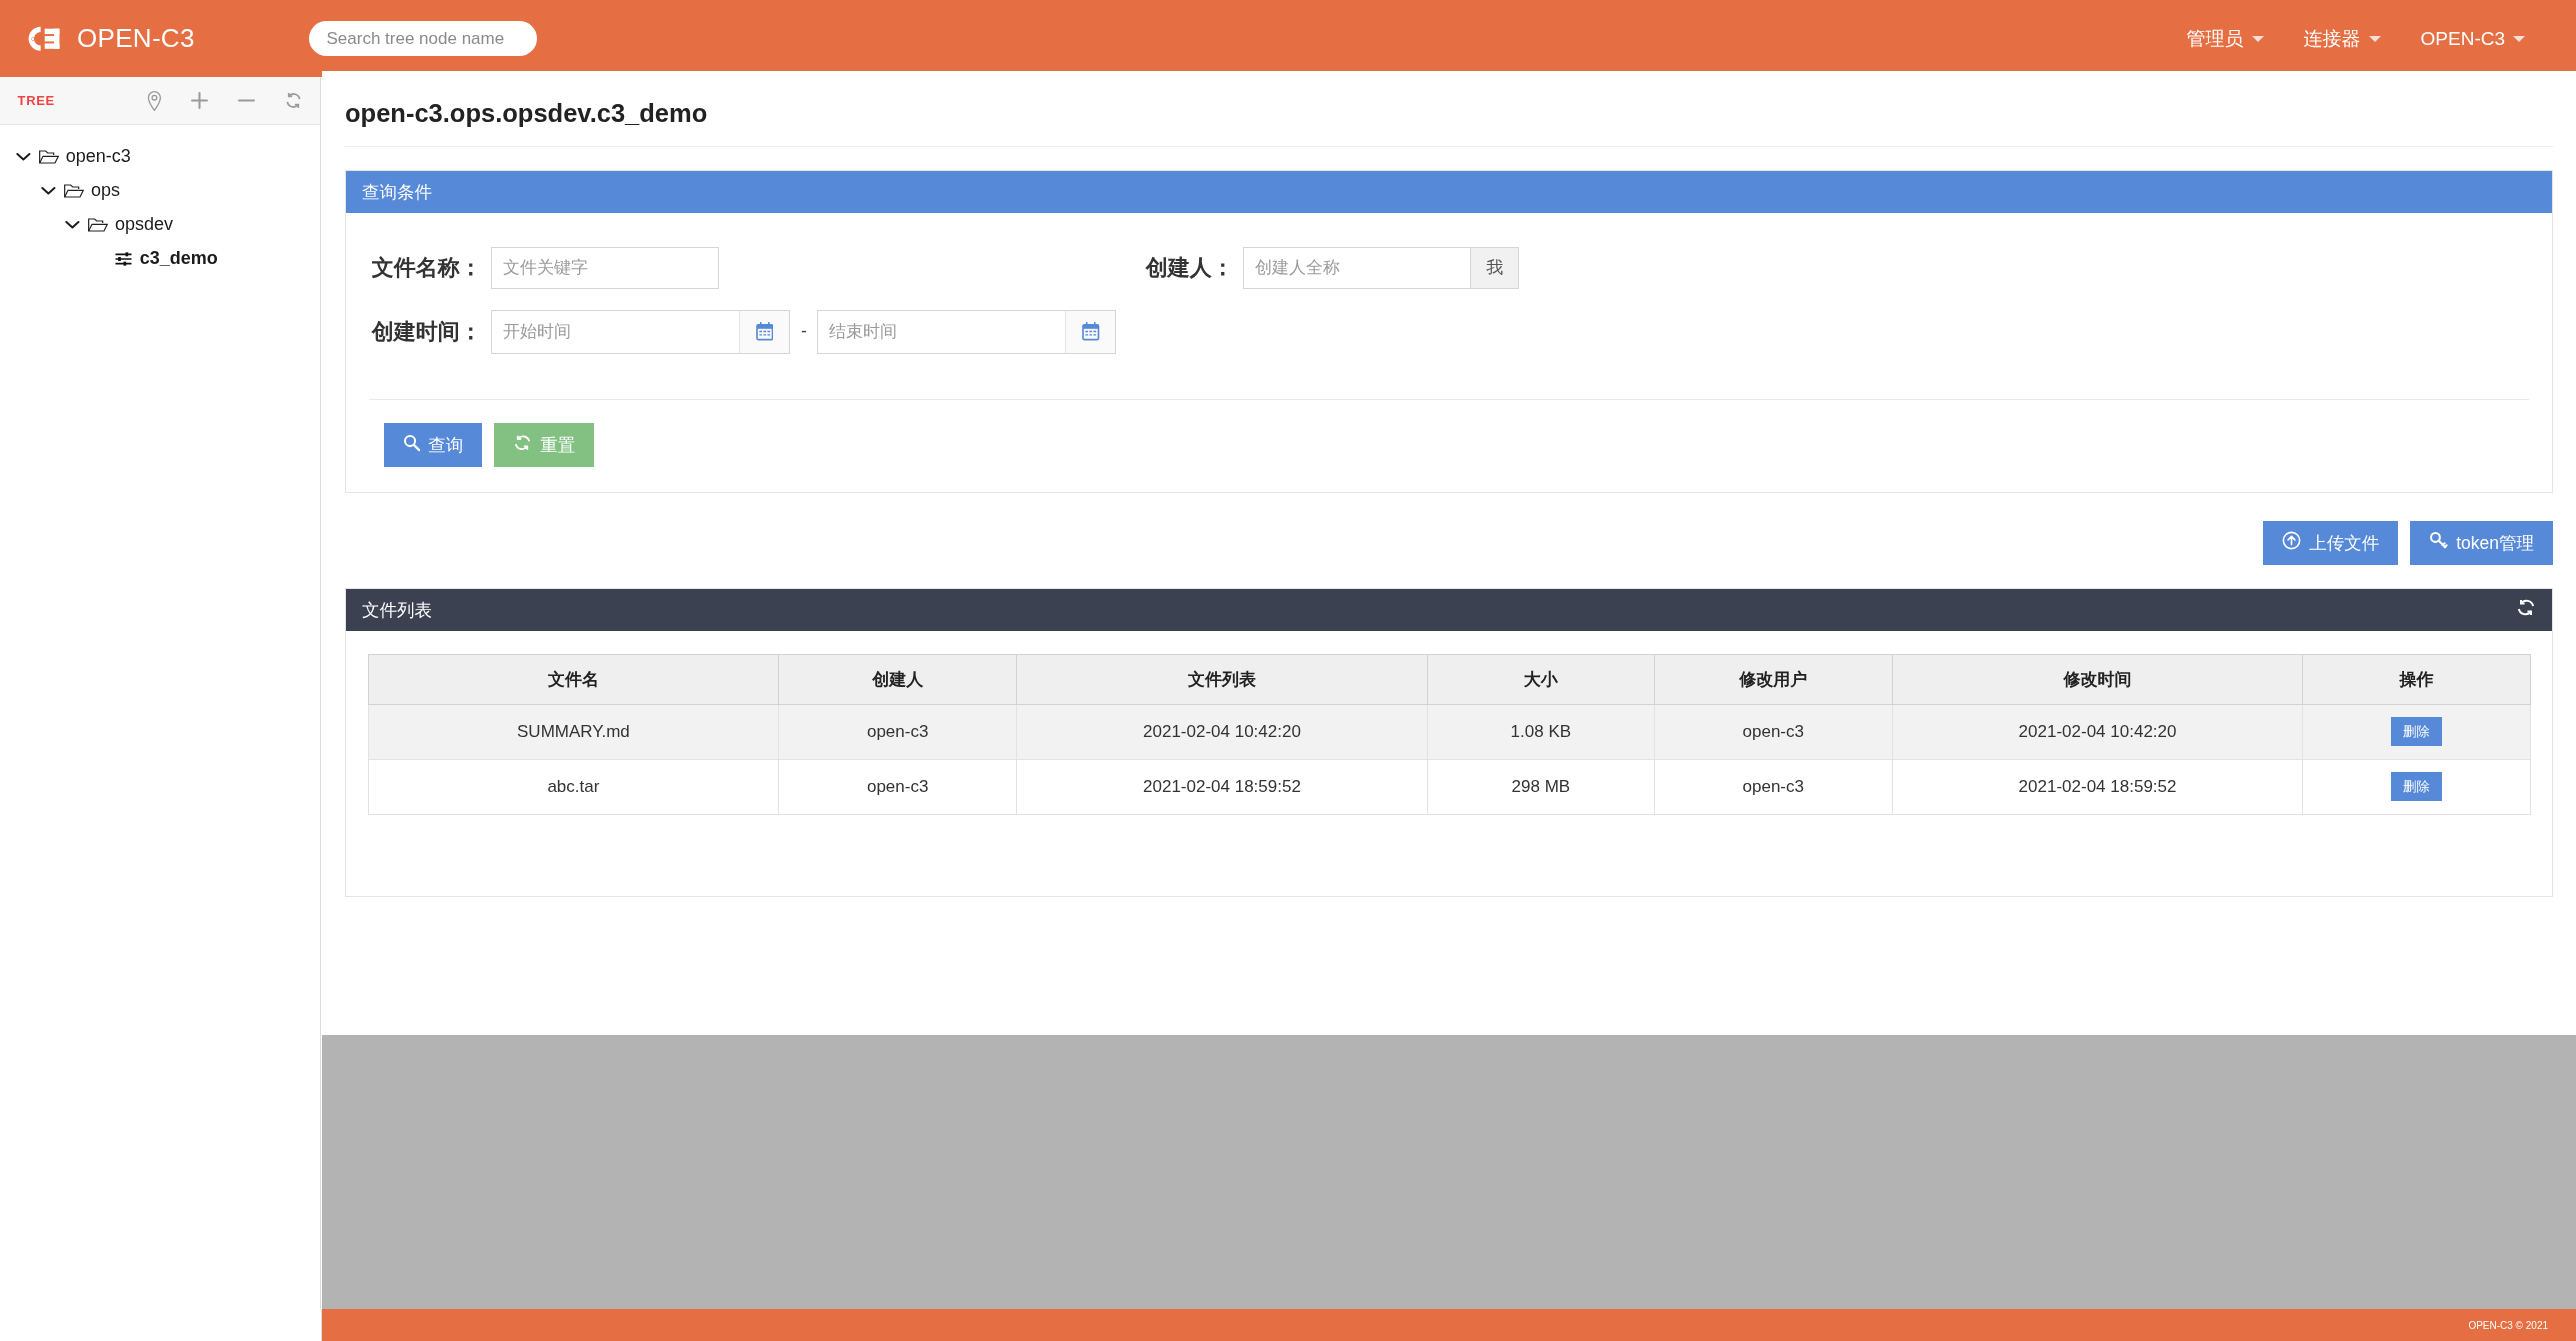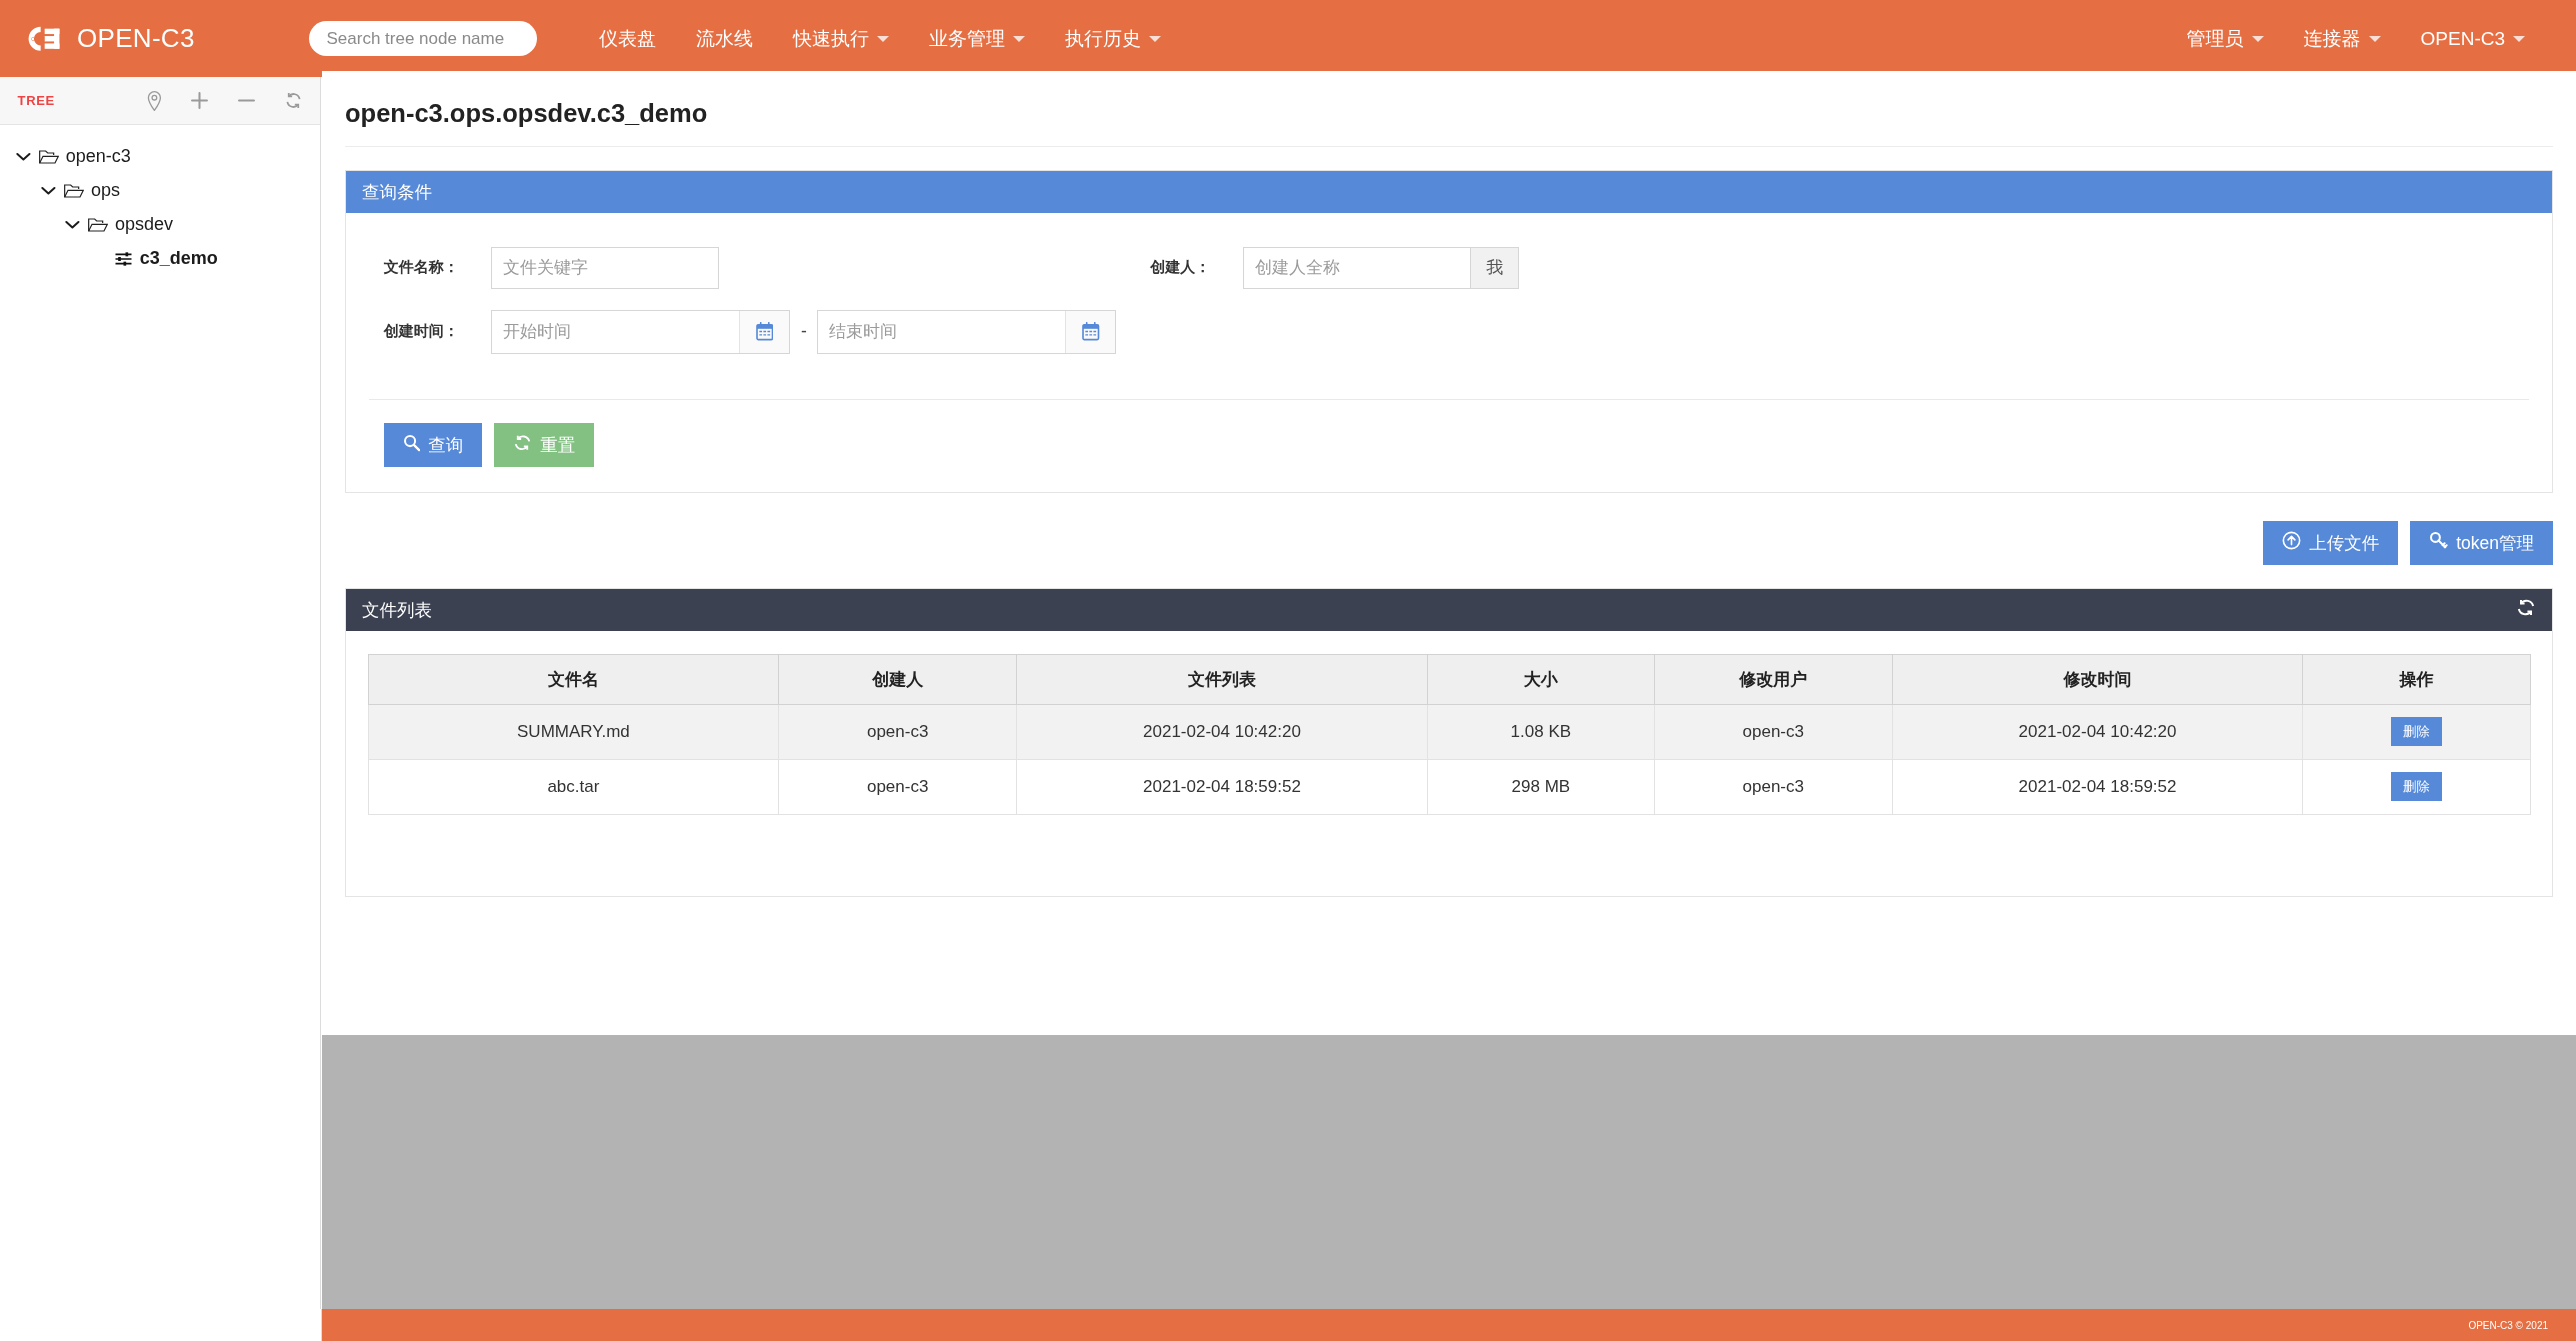--- a/index.html
+++ b/index.html
@@ -98,22 +98,22 @@
     padding: 0 16px; color: #ffffff; font-size: 17.5px;
   }
   .panel-head.blue { background: #5689D8; }
   .panel-head.dark { background: #3C4152; }
   .panel-head .spacer { margin-left: auto; }
   .panel-body { background: #ffffff; padding: 23px 14.8px 17.5px 14.8px; }
 
   .form-row { display: flex; align-items: center; height: 64px; }
   .field { display: flex; align-items: center; }
   .field-label {
-    font-size: 15px; color: #333; font-weight: bold;
-    text-align: center; white-space: nowrap; margin-right: 9.4px;
+    font-size: 22px; color: #333; font-weight: bold;
+    text-align: right; white-space: nowrap; margin-right: 9.4px;
   }
   .txt-input {
     height: 42px; border: 0.7px solid #d6d6d6; background: #fff;
     font-size: 17px; color: #333; padding: 0 10.7px; outline: none;
     font-family: "Liberation Sans", sans-serif;
   }
   .txt-input::placeholder { color: #9b9b9b; }
   .me-btn {
     height: 42px; min-width: 48px; border: 0.7px solid #d6d6d6;
     border-left: none; background: #f1f1f1; color: #555;
@@ -193,40 +193,20 @@
         <rect x="32" y="29" width="22" height="8" fill="#ffffff"></rect>
         <rect x="46" y="7" width="8" height="30" fill="#ffffff"></rect>
         <text x="12" y="25" font-size="7" fill="#E56F42" font-family="Liberation Sans, sans-serif">OPEN</text>
       </svg>
     </span>
     <span class="brand-text">OPEN-C3</span>
   </div>
 
   <input class="nav-search" type="text" placeholder="Search tree node name" style="">
 
-  <div class="nav-menu">
-    <div class="nav-item">
-      <span>仪表盘</span>
-    </div>
-    <div class="nav-item">
-      <span>流水线</span>
-    </div>
-    <div class="nav-item">
-      <span>快速执行</span>
-      <span class="caret"></span>
-    </div>
-    <div class="nav-item">
-      <span>业务管理</span>
-      <span class="caret"></span>
-    </div>
-    <div class="nav-item">
-      <span>执行历史</span>
-      <span class="caret"></span>
-    </div>
-  </div>
 
   <div class="nav-right">
     <div class="nav-item">
       <span>管理员</span>
       <span class="caret"></span>
     </div>
     <div class="nav-item">
       <span>连接器</span>
       <span class="caret"></span>
     </div>

